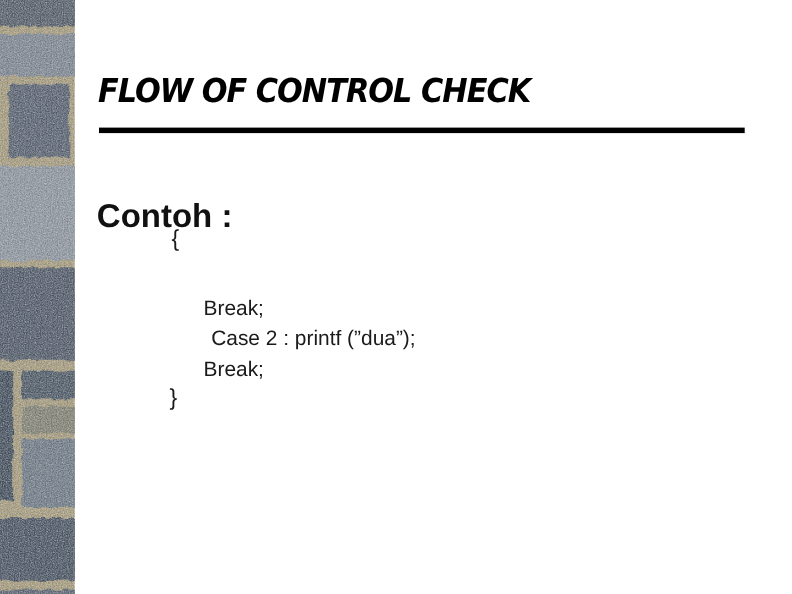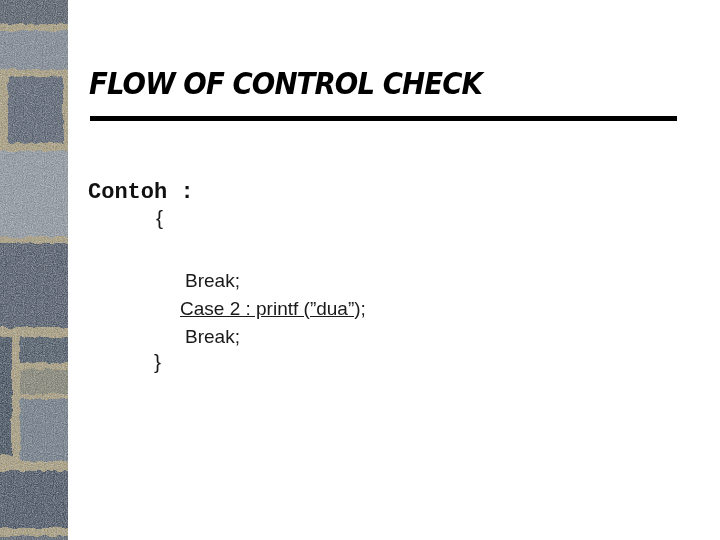--- a/index.html
+++ b/index.html
@@ -17,31 +17,31 @@
     font-size: 30px; font-weight: bold; font-style: italic;
     letter-spacing: -1px; color: #000000; white-space: nowrap;
     transform: scaleX(0.92); transform-origin: left top;
   }
   .underline { position: absolute; left: 90px; top: 116px; width: 587px; height: 5px; background: #000000; }
 
   
   .bodyblock { position: absolute; left: 88px; top: 176px; width: 480px; height: 230px; }
   .contoh {
     position: absolute; left: 0; top: 4px;
-    font-family: Liberation Mono, monospace; font-weight: bold;
-    font-size: 22px; color: #111111; white-space: nowrap;
+    font-family: Liberation Sans, sans-serif; font-weight: bold;
+    font-size: 30px; color: #111111; white-space: nowrap;
   }
   .code {
     position: absolute; font-family: "Liberation Sans", sans-serif;
     font-size: 19px; color: #1a1a1a; white-space: nowrap;
   }
   .l0 { left: 68px; top: 30px;  font-size: 21px; }
   .l1 { left: 92px; top: 66px;  }
   .l2 { left: 97px; top: 94px;  }
-  .l3 { left: 92px; top: 122px; text-decoration: underline; }
+  .l3 { left: 104px; top: 122px; }
   .l4 { left: 97px; top: 150px; }
   .l5 { left: 66px; top: 174px; font-size: 21px; }
 </style>
 </head>
 <body>
 
 <div class="stage">
 
   <div class="texture">
     <svg width="68" height="540" viewBox="0 0 68 540" xmlns="http://www.w3.org/2000/svg">

